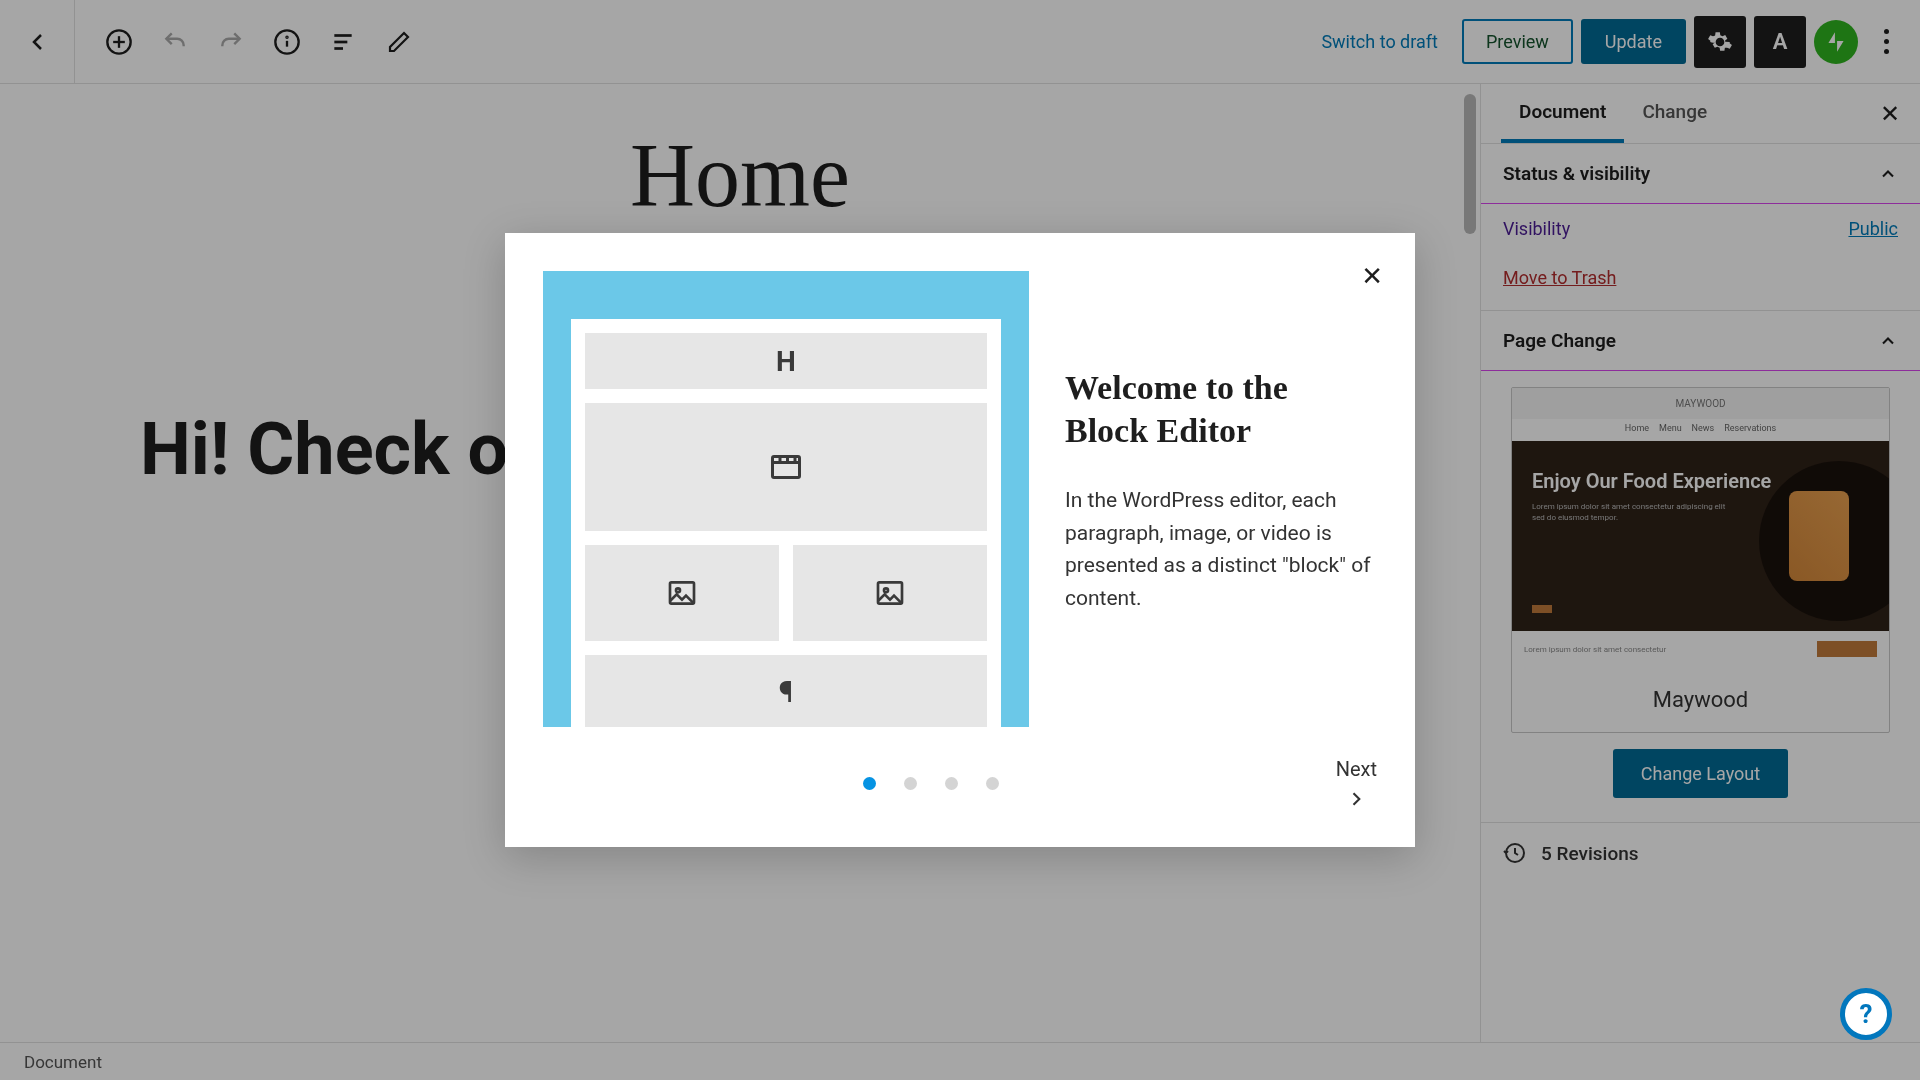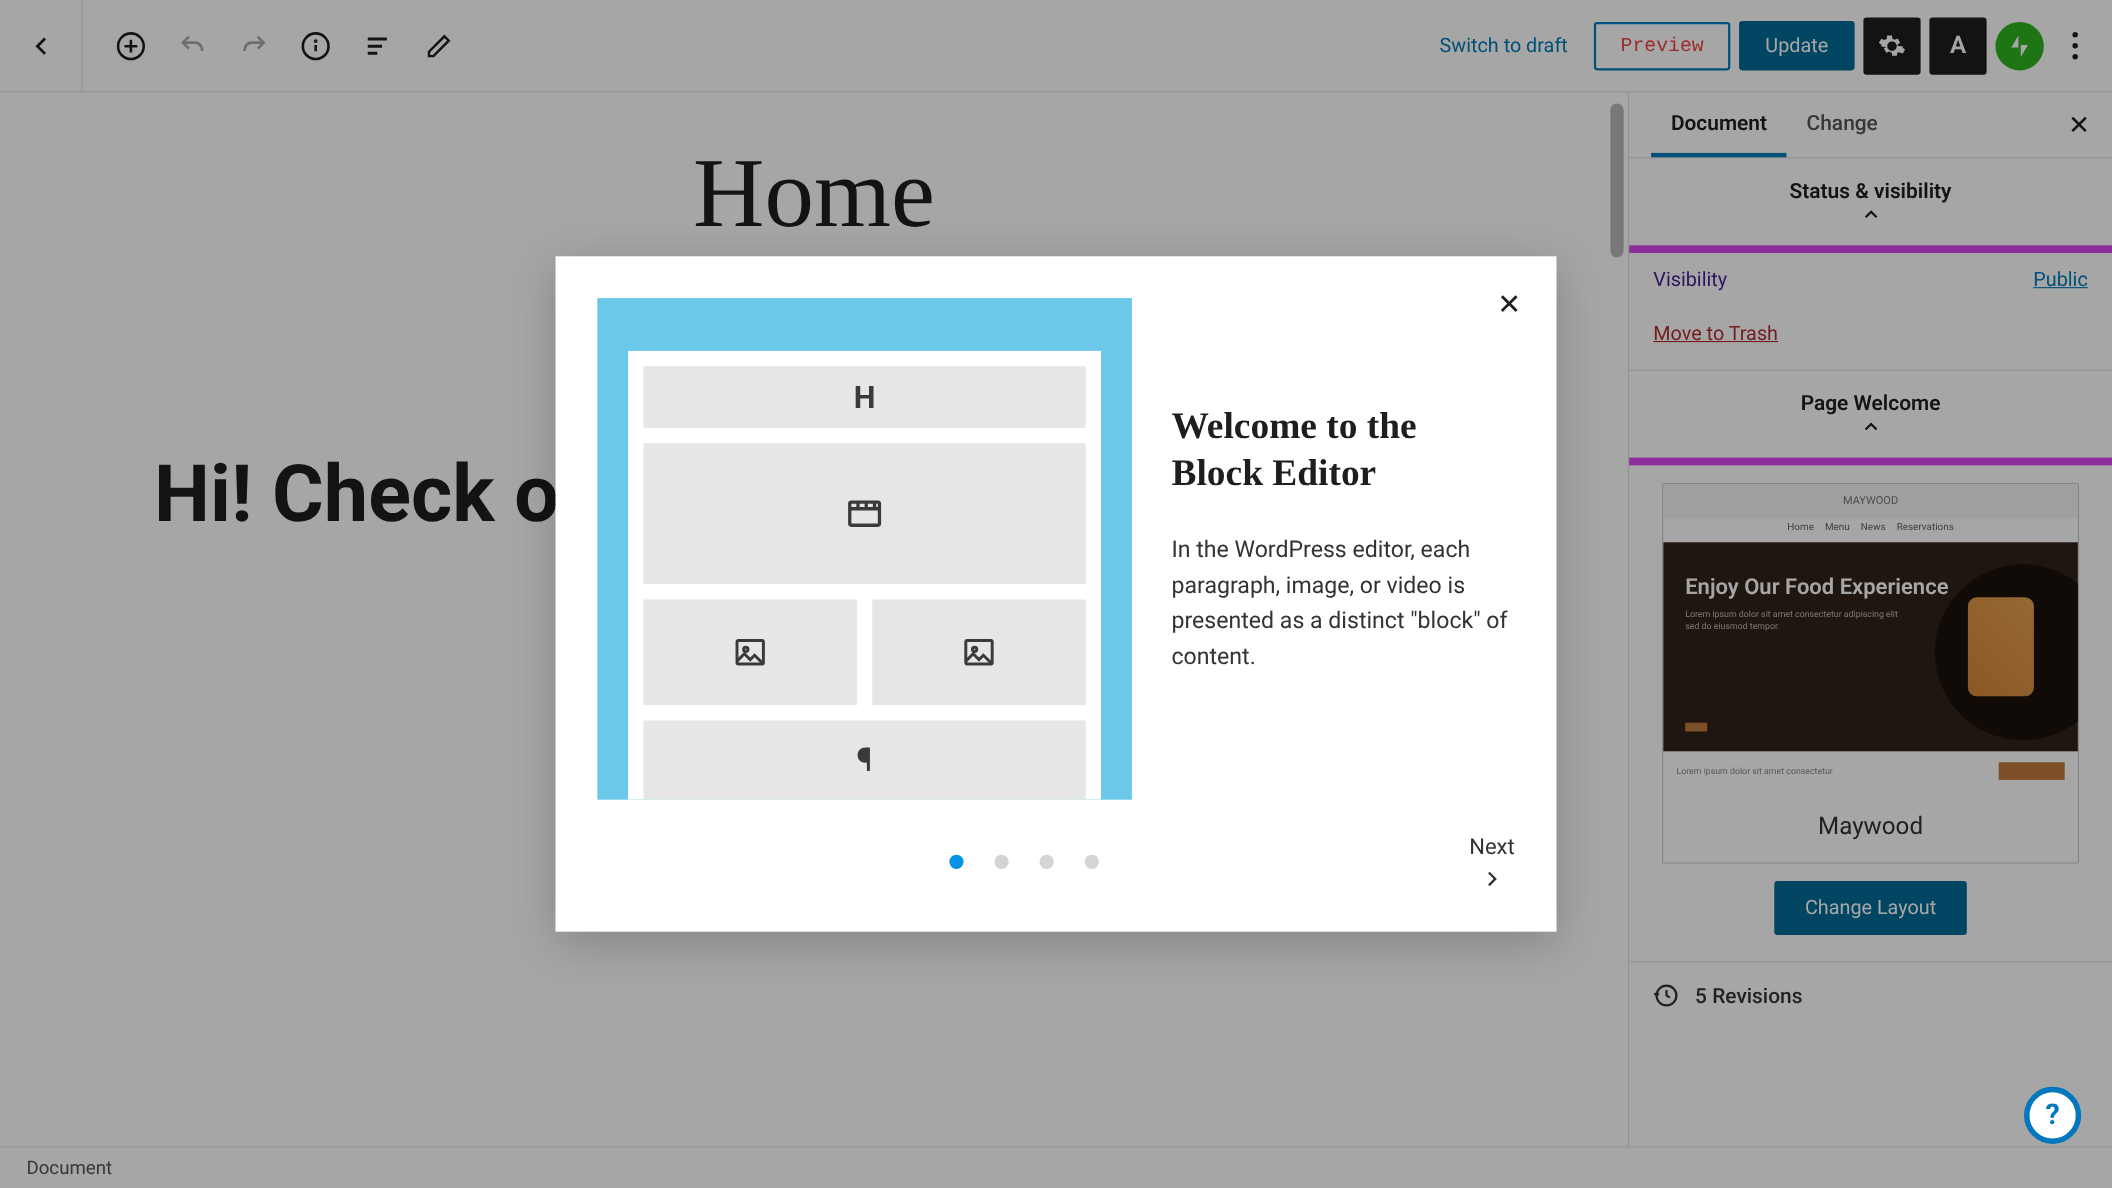--- a/index.html
+++ b/index.html
@@ -6,21 +6,21 @@
 body { width: 1920px; height: 1080px; overflow: hidden; position: relative; background: #f0f0f0; }
 
 
 .toolbar { height: 84px; background: #fff; border-bottom: 1px solid #e0e0e0; display: flex; align-items: center; padding: 0 14px; }
 .toolbar-left { display: flex; align-items: center; gap: 8px; }
 .tool-btn { width: 48px; height: 48px; display: flex; align-items: center; justify-content: center; cursor: pointer; color: #1e1e1e; border-radius: 3px; }
 .divider-v { width: 1px; height: 84px; background: #e0e0e0; margin: 0 12px 0 4px; }
 .toolbar-spacer { flex: 1; }
 .toolbar-right { display: flex; align-items: center; gap: 8px; }
 .link-btn { color: #007cba; font-size: 18px; padding: 10px 16px; cursor: pointer; }
-.btn-outline { color: #ef4444; border: 2px solid #007cba; background: #fff; padding: 10px 22px; font-size: 18px; cursor: pointer; border-radius: 3px; font-family: Liberation Mono, monospace; }
+.btn-outline { color: #14532d; border: 2px solid #007cba; background: #fff; padding: 10px 22px; font-size: 18px; cursor: pointer; border-radius: 3px; }
 .btn-primary { color: #fff; background: #006a95; border: none; padding: 12px 24px; font-size: 18px; cursor: pointer; border-radius: 3px; }
 .icon-dark-btn { width: 52px; height: 52px; background: #1e1e1e; display: flex; align-items: center; justify-content: center; cursor: pointer; border-radius: 3px; color: #fff; }
 .icon-a-btn { width: 52px; height: 52px; background: #1e1e1e; display: flex; align-items: center; justify-content: center; cursor: pointer; border-radius: 3px; color: #fff; font-size: 22px; font-weight: 600; }
 .jetpack-btn { width: 44px; height: 44px; border-radius: 50%; background: #2fb41f; display: flex; align-items: center; justify-content: center; cursor: pointer; }
 .kebab { width: 40px; display: flex; flex-direction: column; align-items: center; gap: 5px; cursor: pointer; }
 .kebab span { width: 5px; height: 5px; background: #1e1e1e; border-radius: 50%; }
 
 
 .main { display: flex; height: calc(100% - 84px - 38px); }
 .canvas { flex: 1; background: #fff; padding-top: 40px; overflow: hidden; position: relative; }
@@ -29,21 +29,21 @@
 .page-title { text-align: center; font-size: 90px; font-weight: 400; font-family: Georgia, serif; color: #1e1e1e; margin-bottom: 180px; }
 .hero-text { font-size: 72px; font-weight: 700; margin-left: 140px; color: #1e1e1e; margin-bottom: 260px; }
 .featured { font-size: 58px; font-weight: 700; text-align: center; color: #1e1e1e; }
 
 
 .sidebar { width: 440px; background: #fff; border-left: 1px solid #e0e0e0; overflow-y: auto; position: relative; }
 .side-tabs { display: flex; align-items: center; padding: 0 20px; border-bottom: 1px solid #e0e0e0; height: 60px; }
 .side-tab { padding: 16px 18px; font-size: 19px; font-weight: 500; color: #555; cursor: pointer; border-bottom: 4px solid transparent; }
 .side-tab.active { color: #1e1e1e; font-weight: 600; border-bottom-color: #007cba; }
 .side-close { margin-left: auto; cursor: pointer; font-size: 24px; color: #1e1e1e; }
-.side-panel-hdr { display: flex; align-items: center; justify-content: space-between; padding: 18px 22px; font-size: 19px; font-weight: 600; color: #1e1e1e; cursor: pointer; border-bottom: 7px solid #d946ef; flex-direction: column; }
+.side-panel-hdr { display: flex; align-items: center; justify-content: space-between; padding: 18px 22px; font-size: 19px; font-weight: 600; color: #1e1e1e; cursor: pointer; border-bottom: 1px solid #d946ef; }
 .side-row { display: flex; align-items: center; justify-content: space-between; padding: 14px 22px; font-size: 18px; }
 .side-row .label { color: #4c1d95; }
 .side-row .value { color: #007cba; text-decoration: underline; cursor: pointer; }
 .trash-link { color: #b32d2e; text-decoration: underline; font-size: 18px; padding: 14px 22px 22px; cursor: pointer; display: block; }
 .layout-preview { margin: 16px 30px; border: 1px solid #c8c8c8; border-radius: 2px; overflow: hidden; }
 .lp-head { background: #f5f5f5; padding: 10px; text-align: center; font-size: 10px; color: #777; }
 .lp-menu { display: flex; justify-content: center; gap: 10px; font-size: 9px; color: #666; padding: 4px 0 8px; }
 .lp-hero { background: #2f2218; color: #fff; padding: 28px 20px 20px; position: relative; min-height: 190px; }
 .lp-hero-title { font-size: 20px; font-weight: 600; margin-bottom: 6px; }
 .lp-hero-cta { position: absolute; left: 20px; bottom: 18px; background: #c17a3b; color: #fff; font-size: 9px; padding: 4px 10px; }
@@ -179,21 +179,21 @@
           <polyline points="6 15 12 9 18 15"></polyline>
         </svg>
     </div>
     <div class="side-row">
       <span class="label">Visibility</span>
       <span class="value">Public</span>
     </div>
     <a class="trash-link">Move to Trash</a>
 
     <div class="side-panel-hdr" style="border-top:1px solid #e0e0e0">
-      <span>Page Welcome</span>
+      <span>Page Change</span>
       <svg width="20" height="20" viewBox="0 0 24 24" fill="none" stroke="#1e1e1e" stroke-width="2.5">
           <polyline points="6 15 12 9 18 15"></polyline>
         </svg>
     </div>
     <div class="layout-preview">
       <div class="lp-head">MAYWOOD</div>
       <div class="lp-menu">
         <span>Home</span>
         <span>Menu</span>
         <span>News</span>

